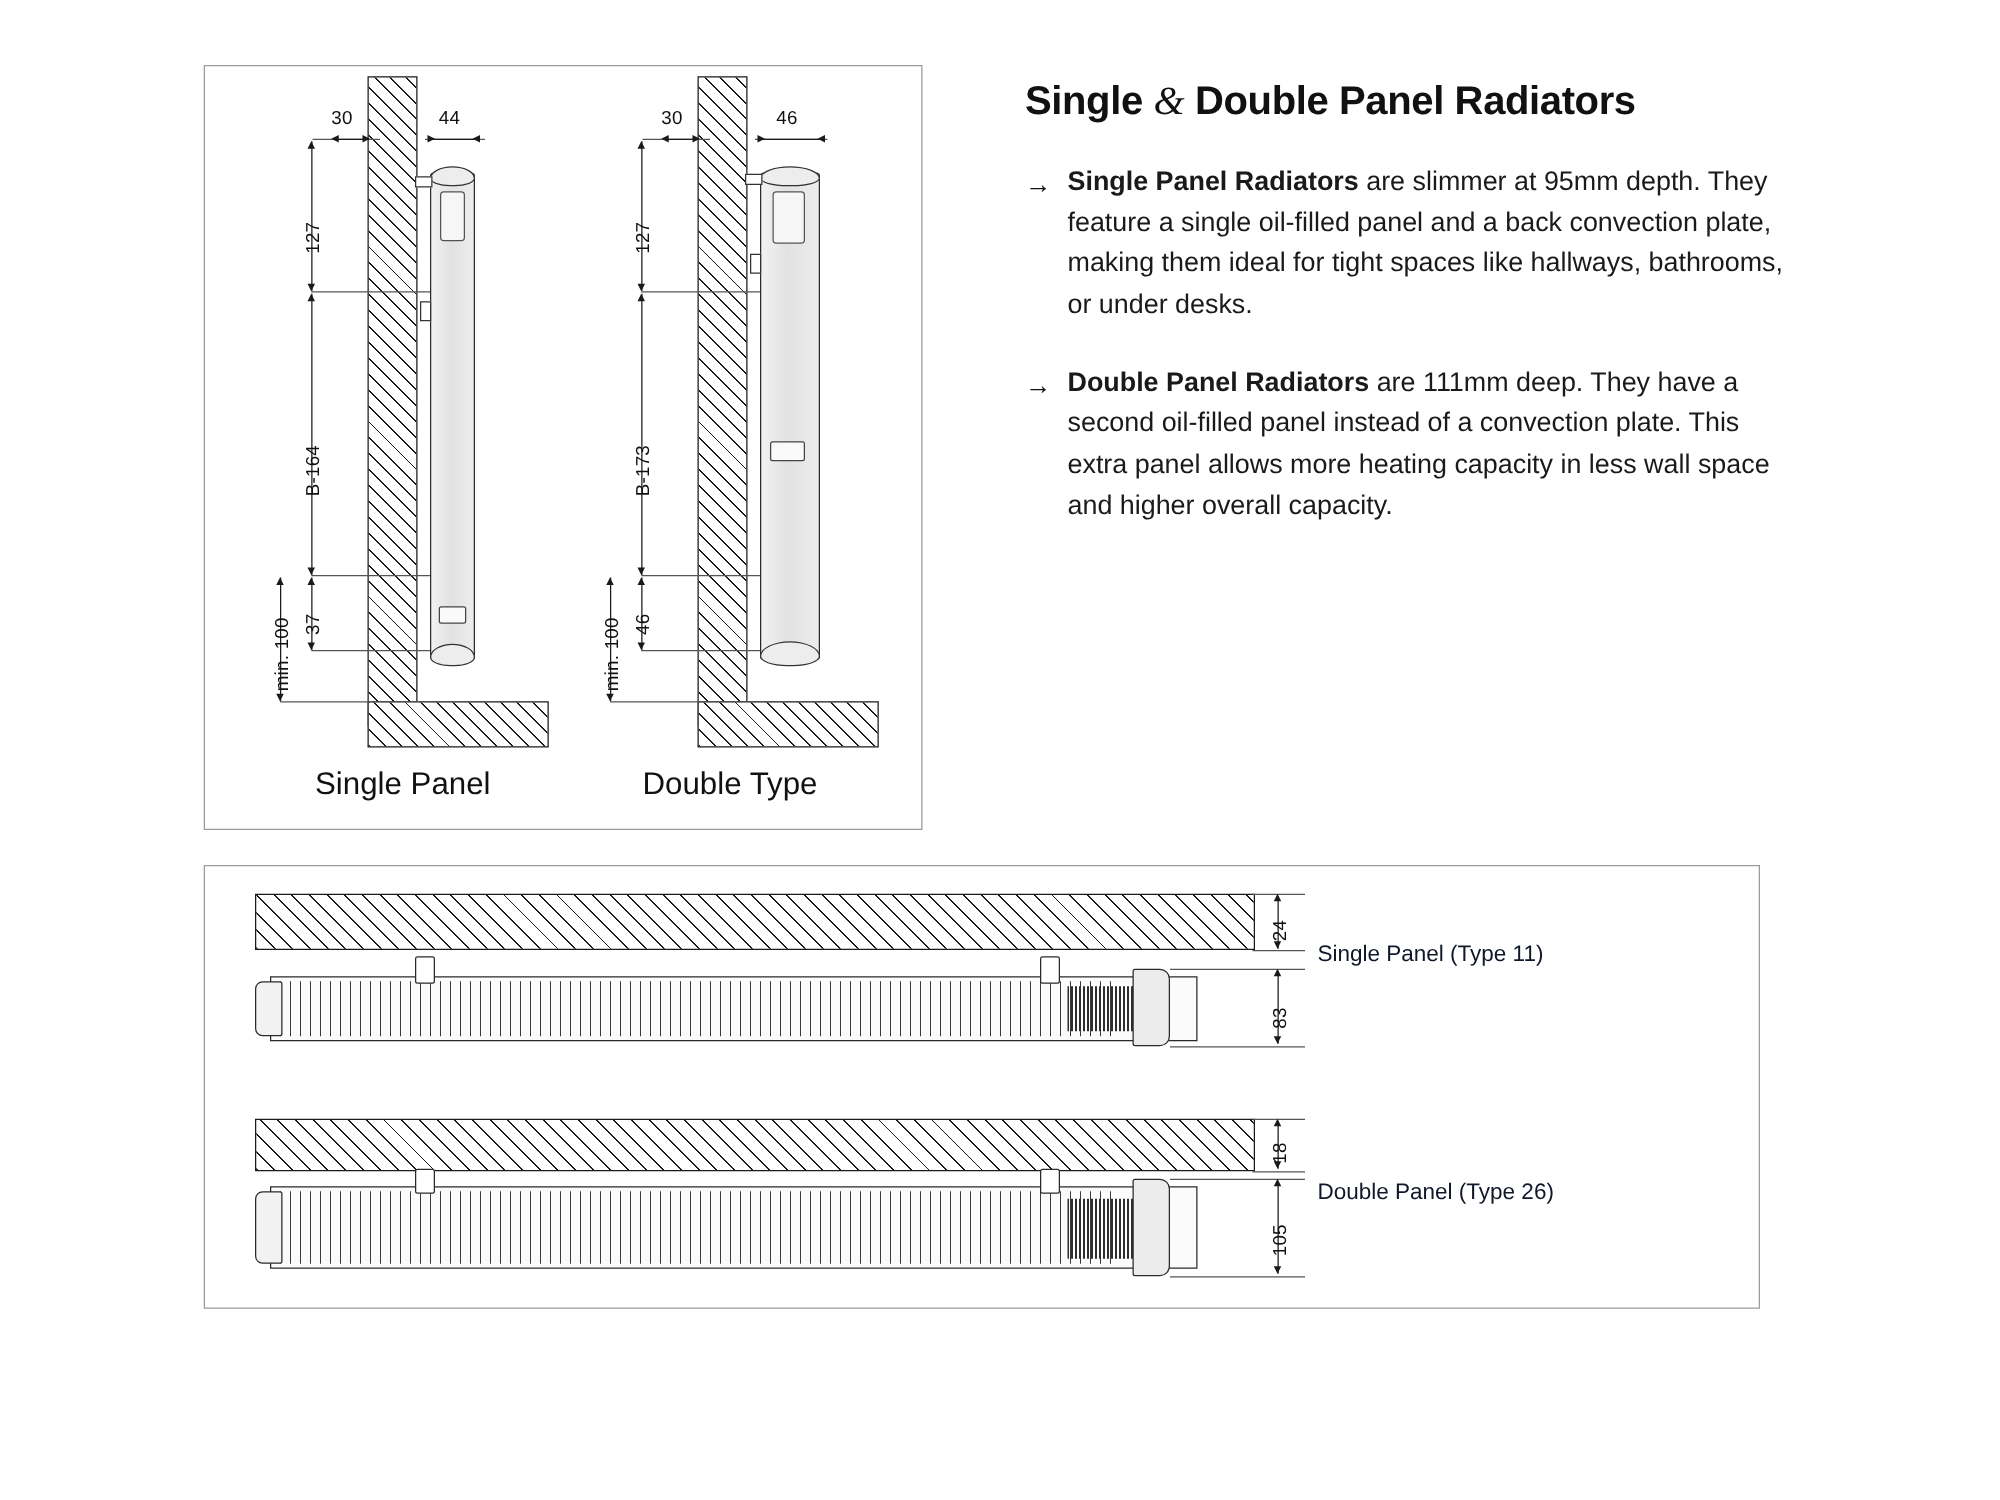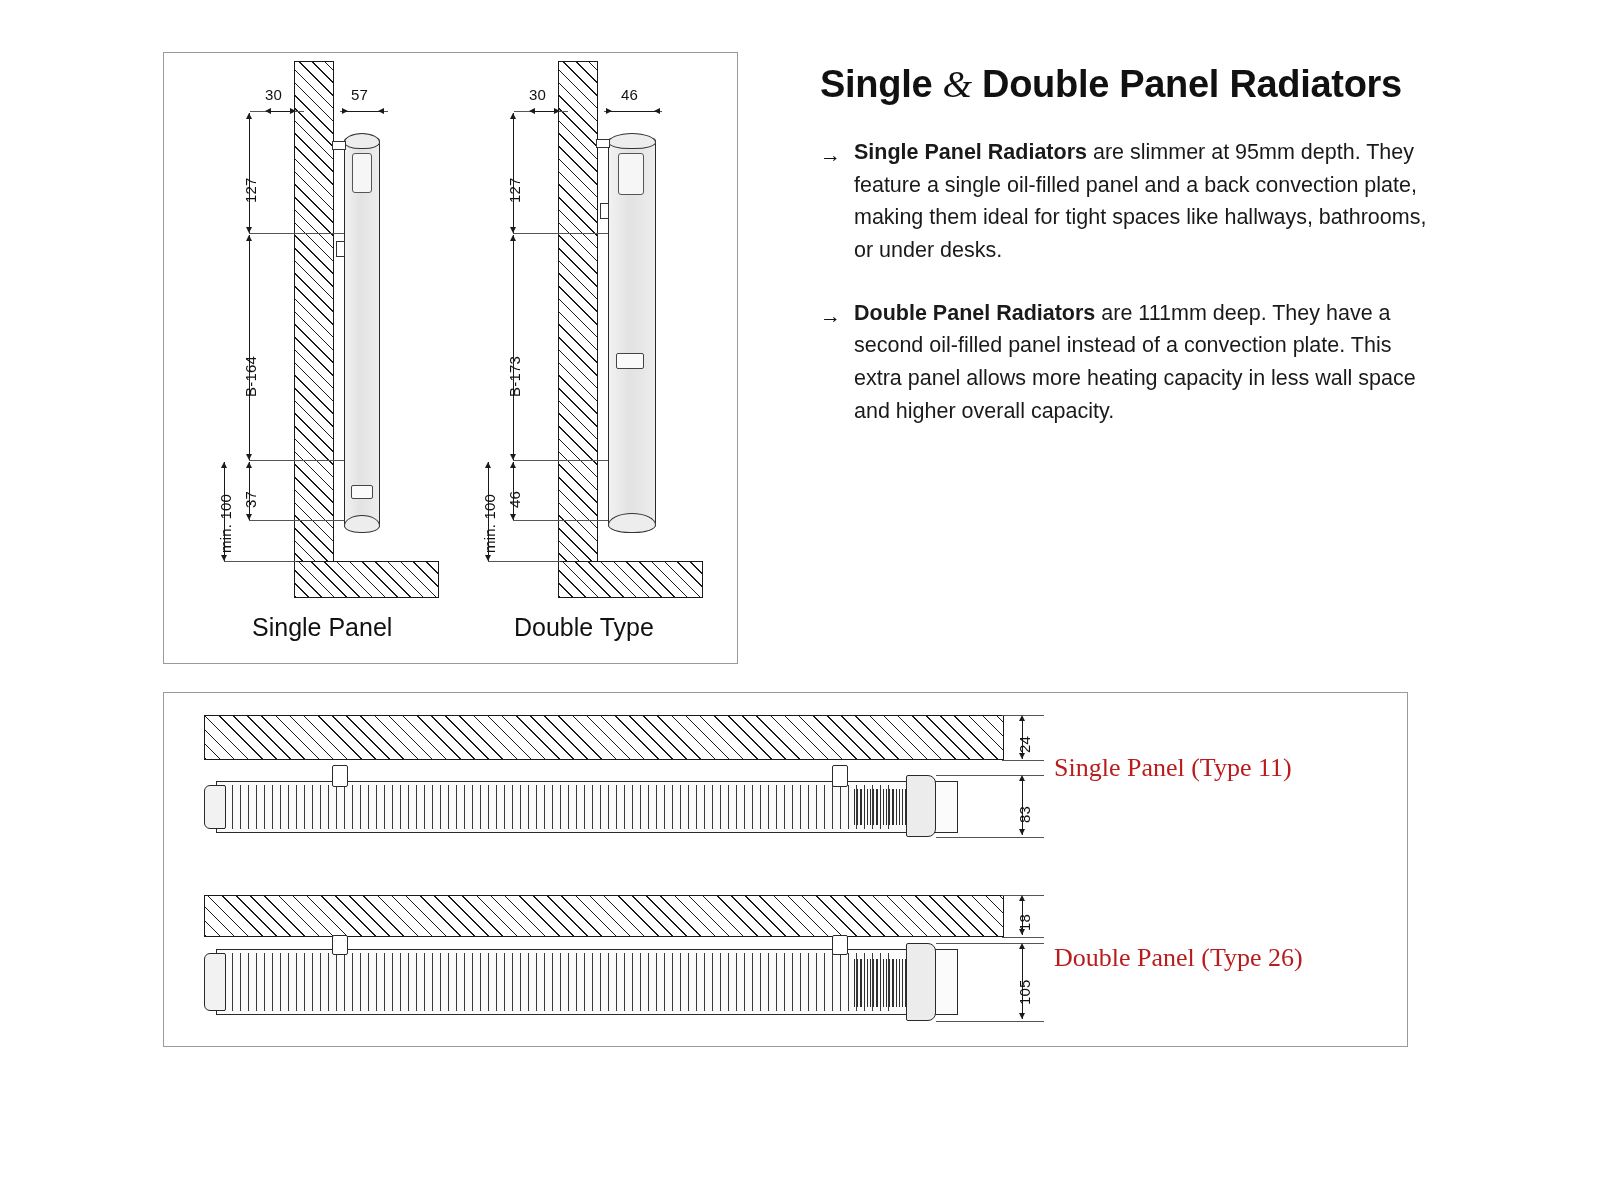--- a/index.html
+++ b/index.html
@@ -135,21 +135,21 @@
   }
 
   
   #text-column {
     position: absolute;
     left: 820px;
     top: 62px;
     width: 620px;
   }
   #doc-title {
-    font-size: 38px;
+    font-size: 32px;
     font-weight: 700;
     letter-spacing: -0.3px;
     color: #111;
     margin: 0 0 30px 0;
     font-family: "Liberation Sans", sans-serif;
   }
   #doc-title .amp {
     font-family: "Liberation Serif", serif;
     font-style: italic;
     font-weight: 400;
@@ -226,24 +226,24 @@
   }
   .mount-clip {
     position: absolute;
     box-sizing: border-box;
     border: 1.3px solid #2a2a2a;
     background: #fff;
     border-radius: 2px;
   }
   .row-label {
     position: absolute;
-    font-size: 26px;
-    color: #b91c1c;
+    font-size: 18px;
+    color: #0f172a;
     white-space: nowrap;
-    font-family: Liberation Serif, serif;
+    font-family: Liberation Sans, sans-serif;
   }
 </style>
 </head>
 <body>
 
 <div class="panel-box" id="top-drawing-box">
 
   <div>
 
     <div class="wall-v" style="left:130px; top:8px; width:40px; height:520px;"></div>
@@ -262,21 +262,21 @@
     <div class="ext-line" style="left:176px; top:58px; width:48px;"></div>
 
     <div class="dim-h" style="left:103px; top:58px; width:28px;"></div>
     <div class="arrow-left" style="left:101px; top:55px;"></div>
     <div class="arrow-right" style="left:126px; top:55px;"></div>
     <div class="dim-label" style="left:101px; top:33px;">30</div>
 
     <div class="dim-h" style="left:179px; top:58px; width:40px;"></div>
     <div class="arrow-right" style="left:178px; top:55px;"></div>
     <div class="arrow-left" style="left:214px; top:55px;"></div>
-    <div class="dim-label" style="left:187px; top:33px;">57</div>
+    <div class="dim-label" style="left:187px; top:33px;">44</div>
 
     <div class="dim-v" style="left:85px; top:60px; height:120px;"></div>
     <div class="arrow-up" style="left:82px; top:60px;"></div>
     <div class="arrow-down" style="left:82px; top:174px;"></div>
     <div class="dim-label vertical" style="left:78px; top:150px;">127</div>
     <div class="ext-line" style="left:85px; top:180px; width:95px;"></div>
 
     <div class="dim-v" style="left:85px; top:182px; height:225px;"></div>
     <div class="arrow-up" style="left:82px; top:182px;"></div>
     <div class="arrow-down" style="left:82px; top:401px;"></div>

